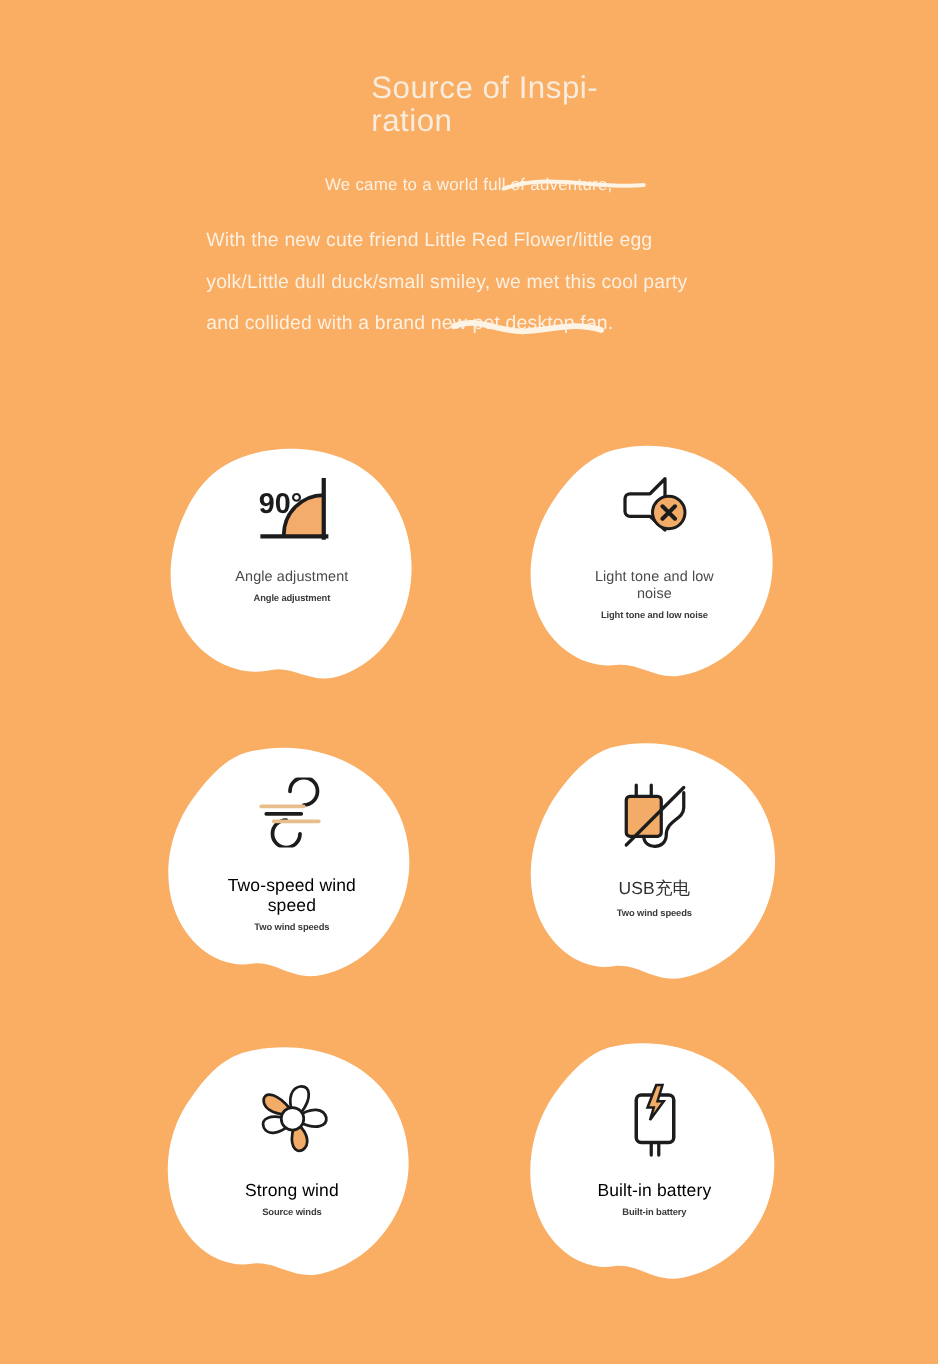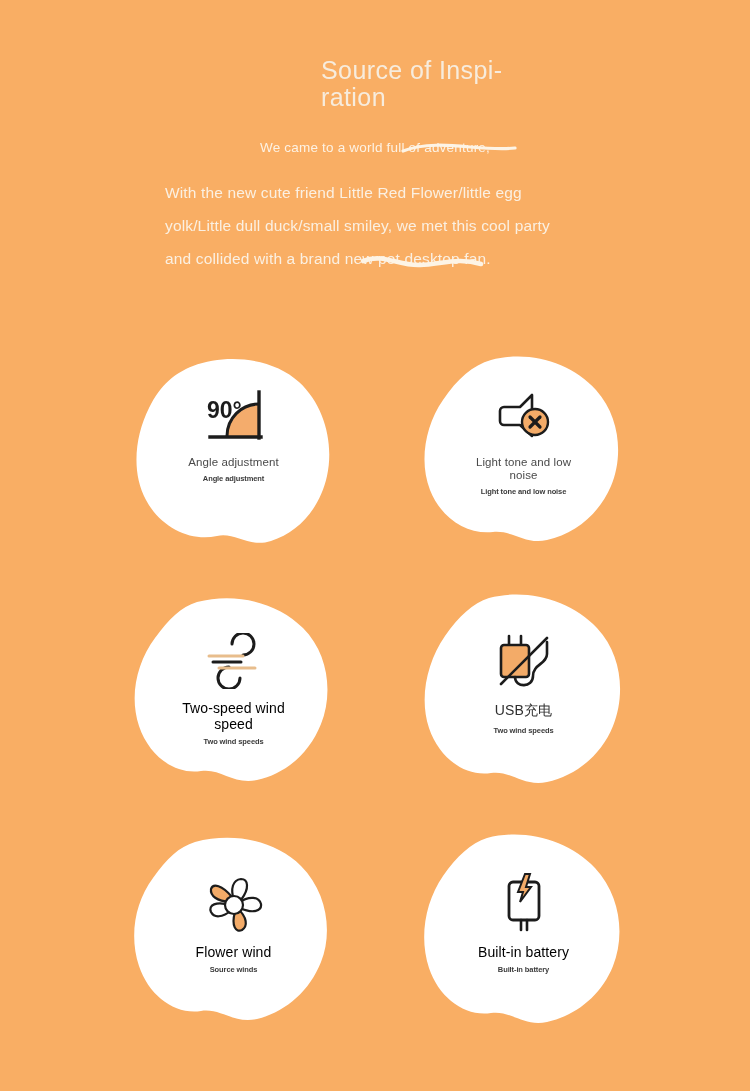--- a/index.html
+++ b/index.html
@@ -35,21 +35,20 @@
     position: absolute;
     left: 297px;
     top: 40px;
     width: 230px;
     font-size: 25px;
     line-height: 27px;
     letter-spacing: 0.4px;
     color: #f7ecdd;
     font-weight: 400;
     white-space: pre-line;
-    margin-left: 24px;
   }
 
   .hero-lead {
     position: absolute;
     left: 170px;
     top: 124px;
     width: 410px;
     text-align: center;
     font-size: 13.5px;
     line-height: 20px;
@@ -112,21 +111,20 @@
     width: 205px;
     height: 200px;
     display: flex;
     flex-direction: column;
     align-items: center;
     justify-content: flex-start;
   }
 
   .icon-wrap {
     display: flex;
-    align-items: center;
     justify-content: center;
     height: 78px;
     margin-top: 26px;
   }
 
   .card-title {
     width: 120px;
     text-align: center;
     font-size: 11.5px;
     line-height: 13px;
@@ -288,21 +286,21 @@
               <g stroke="#1c1c1c" stroke-width="2.2" stroke-linejoin="round">
                 <path d="M31 25 C 27 12, 30 4, 38 3 C 45 3, 47 12, 38 24 Z" fill="#ffffff"></path>
                 <path d="M35 27 C 47 19, 56 21, 58 28 C 59 35, 50 38, 37 32 Z" fill="#ffffff"></path>
                 <path d="M35 33 C 44 41, 45 50, 39 54 C 33 57, 28 50, 32 36 Z" fill="#f3ab68"></path>
                 <path d="M29 34 C 19 42, 11 42, 8 36 C 5 29, 13 25, 27 29 Z" fill="#ffffff"></path>
                 <path d="M27 26 C 14 25, 7 20, 8 13 C 10 7, 19 9, 29 21 Z" fill="#f3ab68"></path>
               </g>
               <circle cx="31" cy="29" r="9" fill="#ffffff" stroke="#1c1c1c" stroke-width="2.2"></circle>
             </svg>
           </div>
-          <div class="card-title big">Flower wind</div>
+          <div class="card-title big">Strong wind</div>
           <div class="card-sub">Source winds</div>
         </div>
       </div>
 
       <div class="feature-card col-right">
         <svg class="blob" viewBox="0 0 205 200">
           <path fill="#ffffff" d="M66 6 C 104 -4, 148 8, 174 36 C 200 64, 204 104, 192 134
                    C 180 164, 154 184, 126 190 C 102 195, 90 178, 70 181
                    C 44 185, 18 166, 8 136 C -2 106, 4 70, 22 44 C 36 24, 50 11, 66 6 Z"></path>
         </svg>

